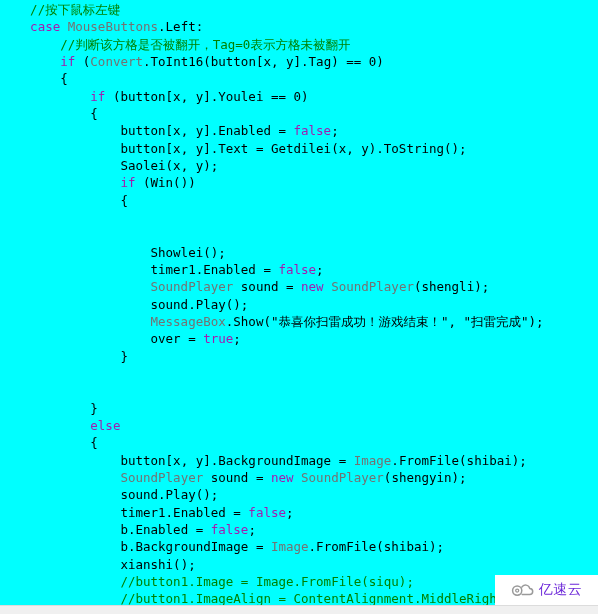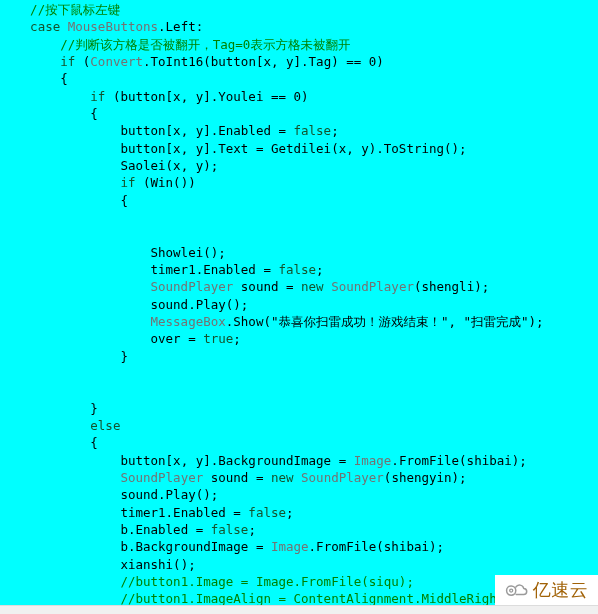--- a/index.html
+++ b/index.html
@@ -36,21 +36,21 @@
     white-space: pre;
     color: #000000;
     letter-spacing: 0px;
   }
   .ln {
     display: block;
     height: 17.33px;
     white-space: pre;
   }
   .cmt   { color: #008000; }
-  .kw    { color: #14532d; }
+  .kw    { color: #a21caf; }
   .type  { color: #737373; }
   .plain { color: #000000; }
 
   
   #bottom-strip {
     position: absolute;
     left: 0;
     top: 605px;
     width: 598px;
     height: 9px;
@@ -68,22 +68,22 @@
     height: 30px;
     background: #ffffff;
     display: flex;
     align-items: center;
     justify-content: center;
     gap: 4px;
   }
   #watermark .wm-icon { display: block; line-height: 0; }
   #watermark .wm-text {
     font-family: "DejaVu Sans", "Liberation Sans", sans-serif;
-    font-size: 18px;
-    color: #a16207;
+    font-size: 14px;
+    color: #6d28d9;
     letter-spacing: 0.5px;
   }
 </style>
 </head>
 <body>
 
 <div id="screenshot">
 
   <div id="code-surface">
     <div id="code-block"><span class="ln"><span class="plain">    </span><span class="cmt">//按下鼠标左键</span></span><span class="ln"><span class="plain">    </span><span class="kw">case</span><span class="plain"> </span><span class="type">MouseButtons</span><span class="plain">.Left:</span></span><span class="ln"><span class="plain">        </span><span class="cmt">//判断该方格是否被翻开，Tag=0表示方格未被翻开</span></span><span class="ln"><span class="plain">        </span><span class="kw">if</span><span class="plain"> (</span><span class="type">Convert</span><span class="plain">.ToInt16(button[x, y].Tag) == 0)</span></span><span class="ln"><span class="plain">        </span><span class="plain">{</span></span><span class="ln"><span class="plain">            </span><span class="kw">if</span><span class="plain"> (button[x, y].Youlei == 0)</span></span><span class="ln"><span class="plain">            </span><span class="plain">{</span></span><span class="ln"><span class="plain">                </span><span class="plain">button[x, y].Enabled = </span><span class="kw">false</span><span class="plain">;</span></span><span class="ln"><span class="plain">                </span><span class="plain">button[x, y].Text = Getdilei(x, y).ToString();</span></span><span class="ln"><span class="plain">                </span><span class="plain">Saolei(x, y);</span></span><span class="ln"><span class="plain">                </span><span class="kw">if</span><span class="plain"> (Win())</span></span><span class="ln"><span class="plain">                </span><span class="plain">{</span></span><span class="ln">​</span><span class="ln">​</span><span class="ln"><span class="plain">                    </span><span class="plain">Showlei();</span></span><span class="ln"><span class="plain">                    </span><span class="plain">timer1.Enabled = </span><span class="kw">false</span><span class="plain">;</span></span><span class="ln"><span class="plain">                    </span><span class="type">SoundPlayer</span><span class="plain"> sound = </span><span class="kw">new</span><span class="plain"> </span><span class="type">SoundPlayer</span><span class="plain">(shengli);</span></span><span class="ln"><span class="plain">                    </span><span class="plain">sound.Play();</span></span><span class="ln"><span class="plain">                    </span><span class="type">MessageBox</span><span class="plain">.Show("恭喜你扫雷成功！游戏结束！", "扫雷完成");</span></span><span class="ln"><span class="plain">                    </span><span class="plain">over = </span><span class="kw">true</span><span class="plain">;</span></span><span class="ln"><span class="plain">                </span><span class="plain">}</span></span><span class="ln">​</span><span class="ln">​</span><span class="ln"><span class="plain">            </span><span class="plain">}</span></span><span class="ln"><span class="plain">            </span><span class="kw">else</span></span><span class="ln"><span class="plain">            </span><span class="plain">{</span></span><span class="ln"><span class="plain">                </span><span class="plain">button[x, y].BackgroundImage = </span><span class="type">Image</span><span class="plain">.FromFile(shibai);</span></span><span class="ln"><span class="plain">                </span><span class="type">SoundPlayer</span><span class="plain"> sound = </span><span class="kw">new</span><span class="plain"> </span><span class="type">SoundPlayer</span><span class="plain">(shengyin);</span></span><span class="ln"><span class="plain">                </span><span class="plain">sound.Play();</span></span><span class="ln"><span class="plain">                </span><span class="plain">timer1.Enabled = </span><span class="kw">false</span><span class="plain">;</span></span><span class="ln"><span class="plain">                </span><span class="plain">b.Enabled = </span><span class="kw">false</span><span class="plain">;</span></span><span class="ln"><span class="plain">                </span><span class="plain">b.BackgroundImage = </span><span class="type">Image</span><span class="plain">.FromFile(shibai);</span></span><span class="ln"><span class="plain">                </span><span class="plain">xianshi();</span></span><span class="ln"><span class="plain">                </span><span class="cmt">//button1.Image = Image.FromFile(siqu);</span></span><span class="ln"><span class="plain">                </span><span class="cmt">//button1.ImageAlign = ContentAlignment.MiddleRight;</span></span><span class="ln"><span class="plain">                </span><span class="type">MessageBox</span><span class="plain">.Show("回家练练运气再来！", "游戏失败");</span></span></div>

